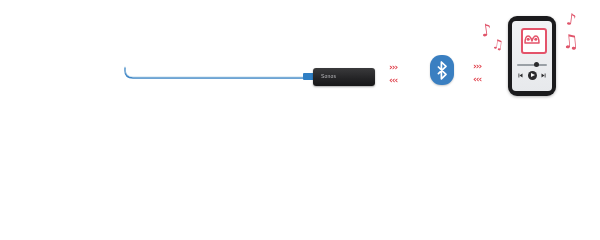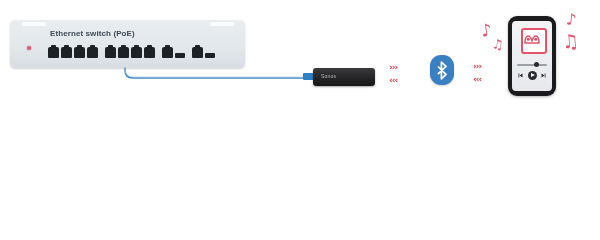--- a/index.html
+++ b/index.html
@@ -132,40 +132,20 @@
   .note-a{left:481px;top:22px;font-size:17px;transform:rotate(-8deg);}
   .note-b{left:492px;top:38px;font-size:13px;transform:rotate(6deg);}
   .note-c{left:566px;top:12px;font-size:16px;transform:rotate(7deg);}
   .note-d{left:562px;top:32px;font-size:19px;transform:rotate(-5deg);}
 </style>
 </head>
 <body>
 
 <div id="stage">
 
-  <div class="switch">
-    <div class="switch-notch notch-l"></div>
-    <div class="switch-notch notch-r"></div>
-    <div class="switch-led"></div>
-    <div class="switch-label">Ethernet switch (PoE)</div>
-    <div class="ports" id="ports">
-        <div class="port"></div>
-        <div class="port"></div>
-        <div class="port"></div>
-        <div class="port gap"></div>
-        <div class="port"></div>
-        <div class="port"></div>
-        <div class="port"></div>
-        <div class="port gap"></div>
-        <div class="port"></div>
-        <div class="sfp gap"></div>
-        <div class="port"></div>
-        <div class="sfp"></div>
-      </div>
-  </div>
 
   <svg class="cable" viewBox="0 0 600 111" xmlns="http://www.w3.org/2000/svg">
     <path d="M125 68 L125 70 Q125 78 133 78 L304 78" fill="none" stroke="#3f86c6" stroke-width="1.6" stroke-linecap="round"></path>
     <path d="M125 68 L125 70 Q125 78 133 78 L304 78" fill="none" stroke="#bcd6ea" stroke-width="0.6" stroke-linecap="round" transform="translate(0,-1.2)"></path>
   </svg>
   <div class="plug"></div>
 
   <div class="dongle">
     <div class="dongle-label">Sonos</div>
   </div>

